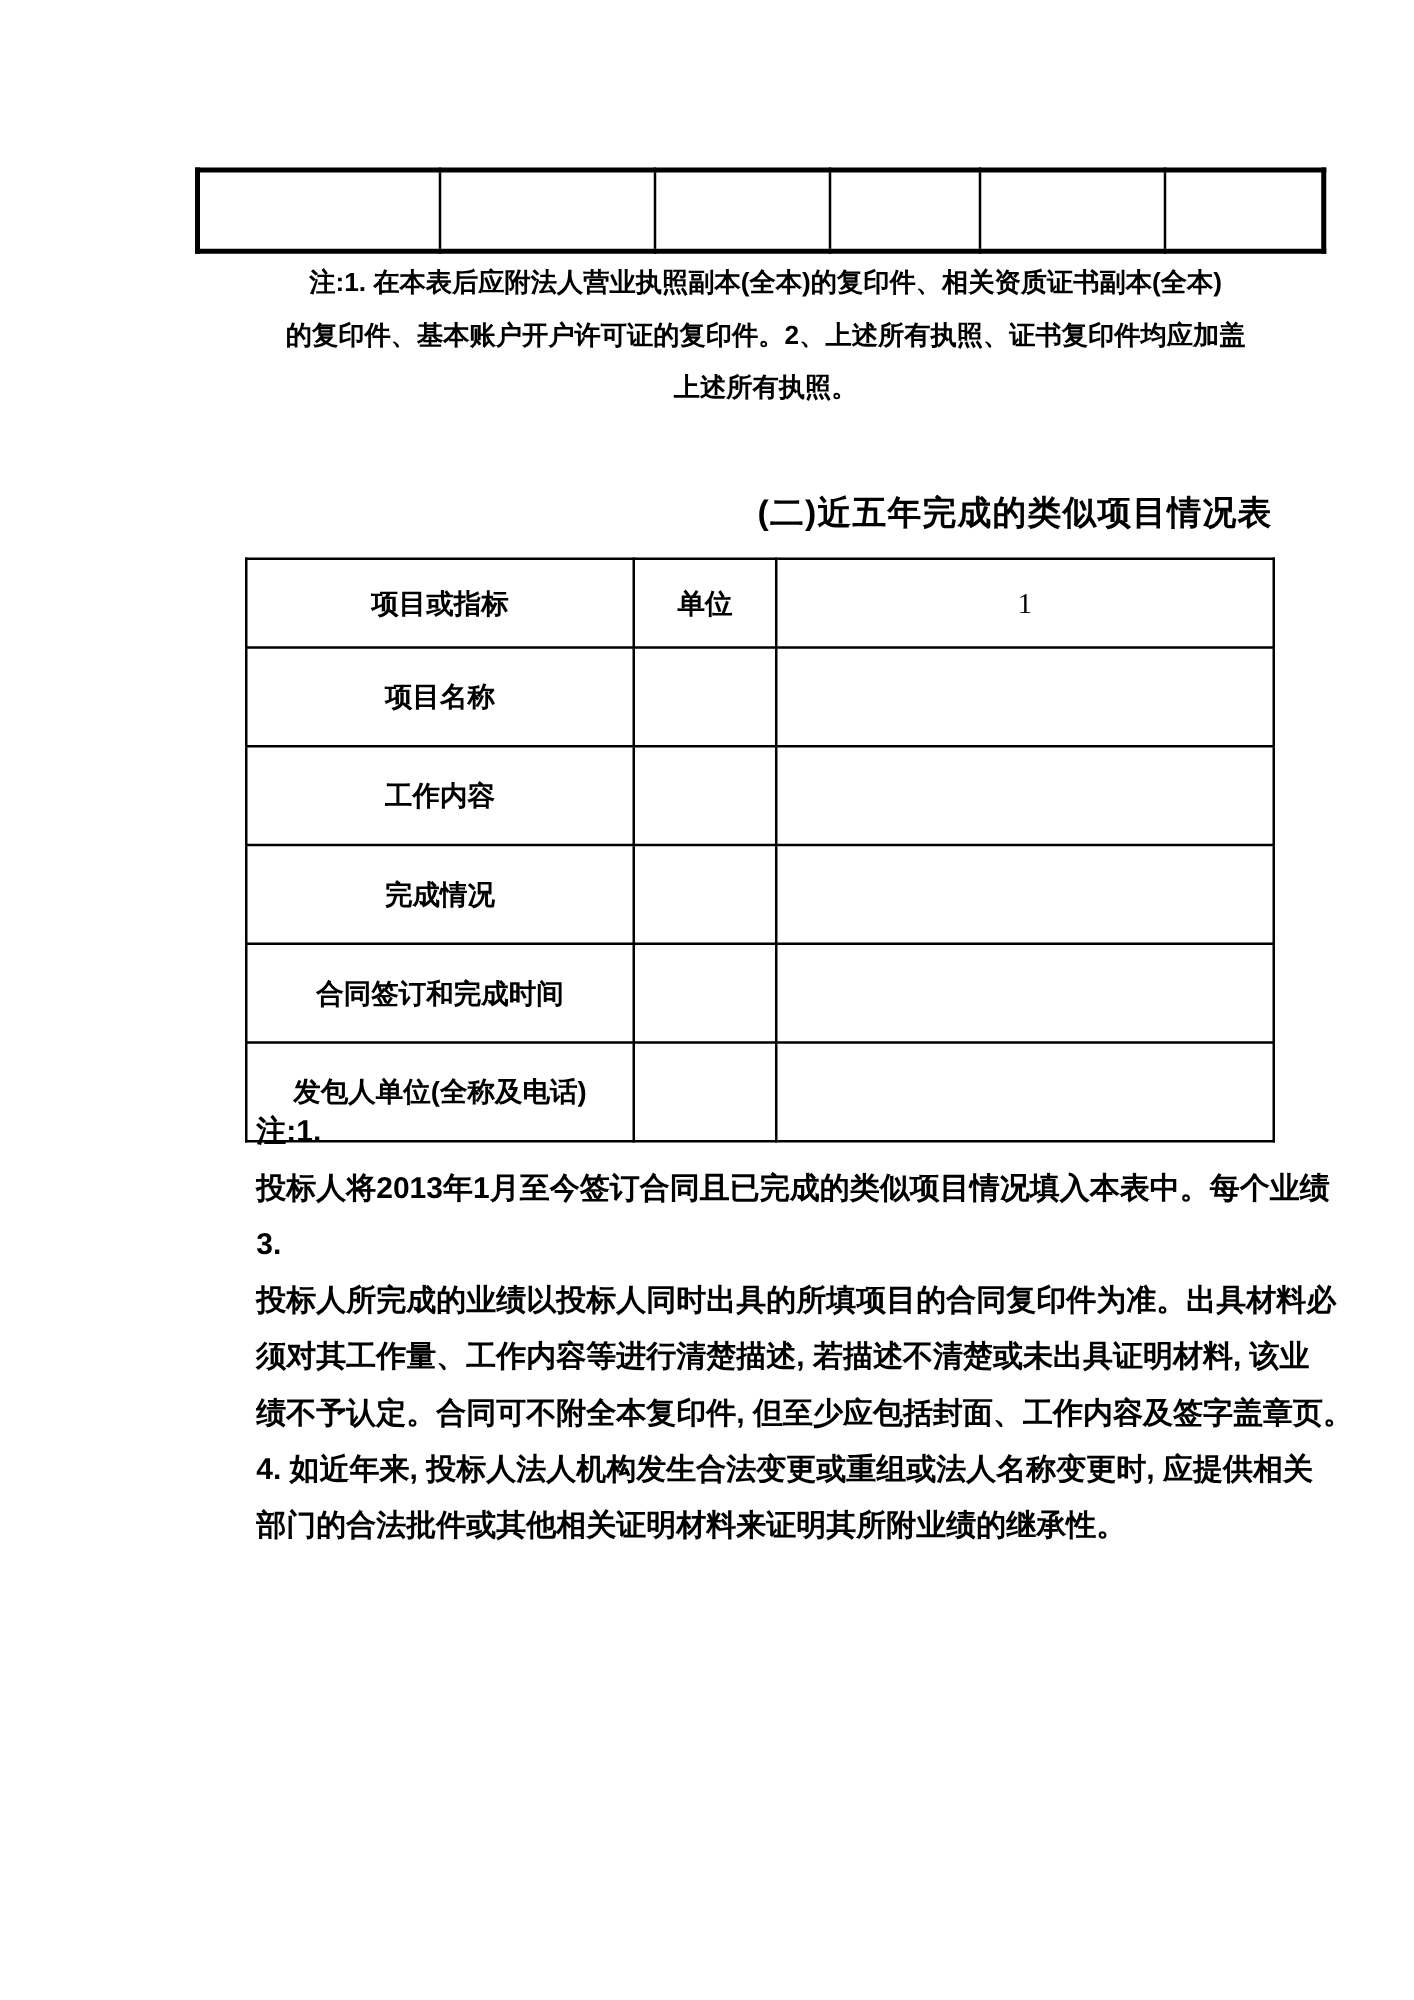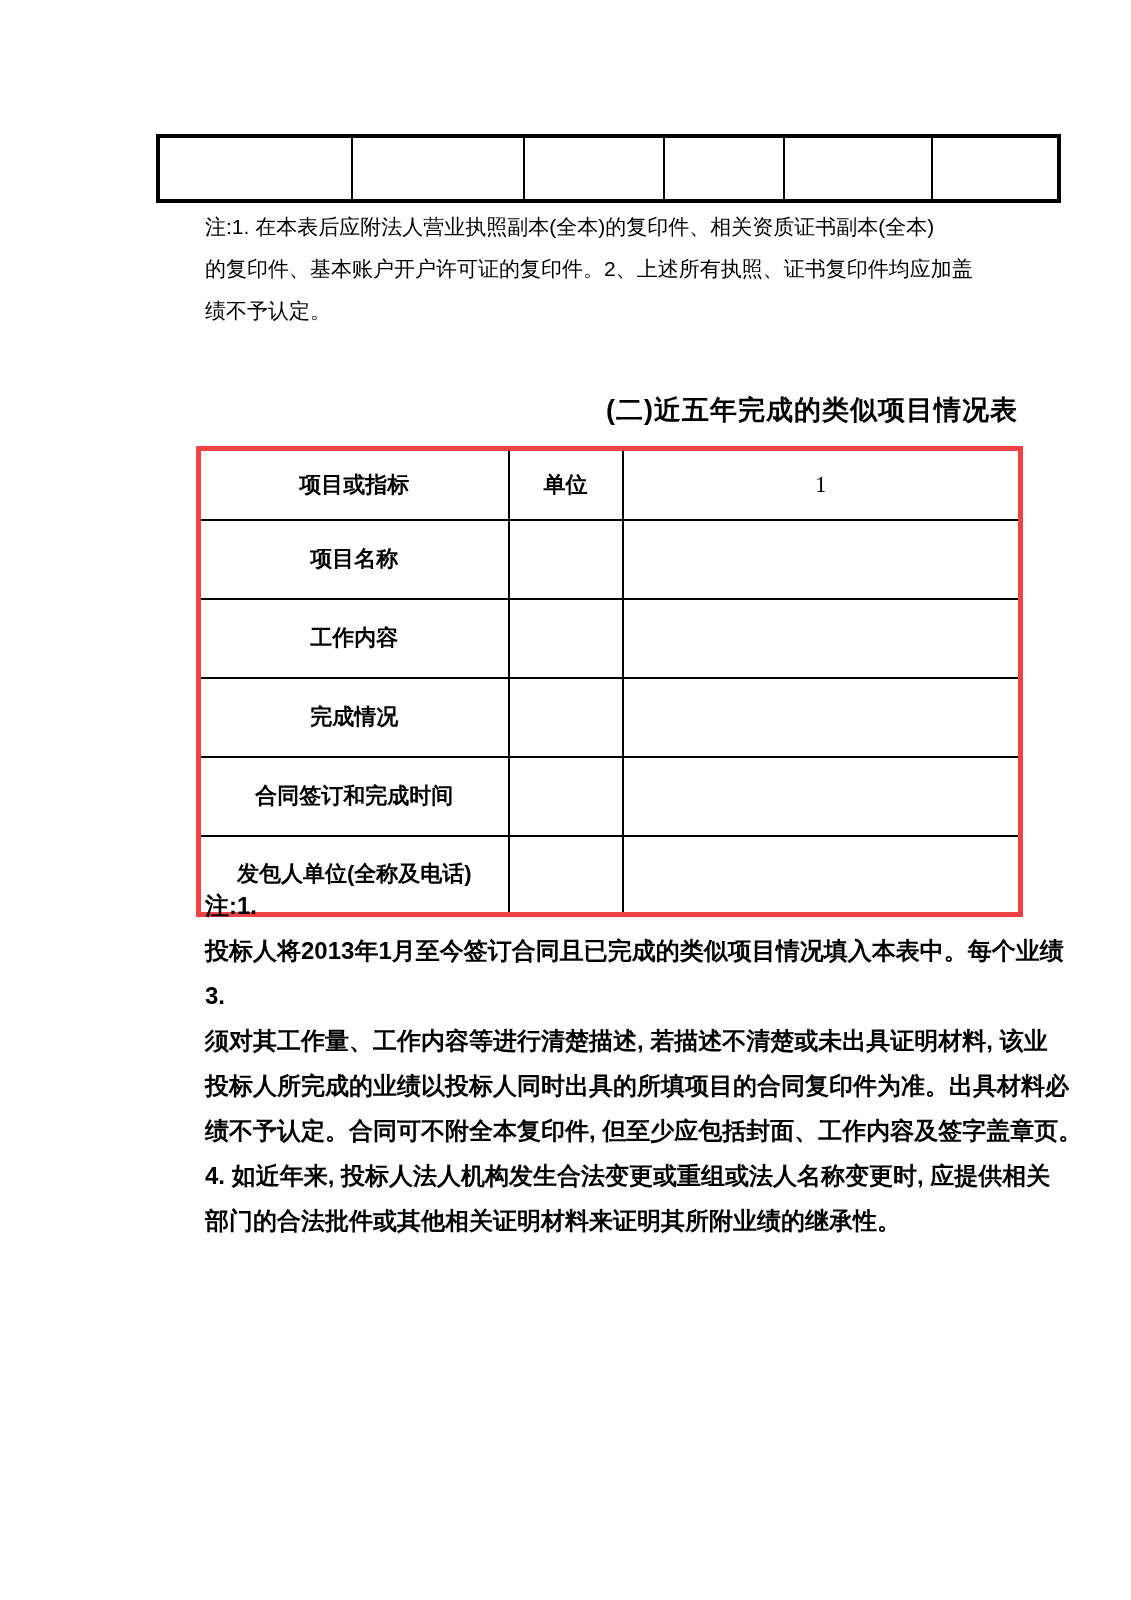--- a/index.html
+++ b/index.html
@@ -33,22 +33,23 @@
     padding: 0;
   }
 
   
   .top-note {
     position: absolute;
     left: 205px;
     top: 206px;
     width: 815px;
     font-size: 21px;
-    font-weight: 400;
+    font-weight: 700;
     line-height: 42px;
+    text-align: center;
   }
   .top-note .line { white-space: pre; }
 
   
   .section-title {
     position: absolute;
     left: 196px;
     top: 392px;
     width: 822px;
     text-align: right;
@@ -60,21 +61,21 @@
   }
 
   
   .project-table {
     position: absolute;
     left: 196px;
     top: 446px;
     width: 822px;
     border-collapse: collapse;
     table-layout: fixed;
-    border: 5px solid #ef4444;
+    border: 2px solid #ef4444;
   }
   .project-table td, .project-table th {
     border: 2px solid #000;
     padding: 0;
     text-align: center;
     vertical-align: middle;
     font-size: 22px;
     font-weight: 700;
     white-space: pre;
   }
@@ -120,21 +121,21 @@
       <td></td>
       <td></td>
       <td></td>
     </tr>
   </tbody>
     </table>
 
   <div class="top-note">
     <div class="line">注:1. 在本表后应附法人营业执照副本(全本)的复印件、相关资质证书副本(全本)</div>
     <div class="line">的复印件、基本账户开户许可证的复印件。2、上述所有执照、证书复印件均应加盖</div>
-    <div class="line">绩不予认定。</div>
+    <div class="line">上述所有执照。</div>
   </div>
 
   <div class="section-title">(二)近五年完成的类似项目情况表</div>
 
   <table class="project-table">
     <colgroup>
       <col style="width:310px">
         <col style="width:114px">
         <col style="width:398px">
     </colgroup>
@@ -169,20 +170,20 @@
       <td></td>
       <td></td>
     </tr>
   </tbody>
     </table>
 
   <div class="bottom-notes">
     <div class="line">注:1.</div>
     <div class="line">投标人将2013年1月至今签订合同且已完成的类似项目情况填入本表中。每个业绩</div>
     <div class="line">3.</div>
+    <div class="line">投标人所完成的业绩以投标人同时出具的所填项目的合同复印件为准。出具材料必</div>
     <div class="line">须对其工作量、工作内容等进行清楚描述, 若描述不清楚或未出具证明材料, 该业</div>
-    <div class="line">投标人所完成的业绩以投标人同时出具的所填项目的合同复印件为准。出具材料必</div>
     <div class="line">绩不予认定。合同可不附全本复印件, 但至少应包括封面、工作内容及签字盖章页。</div>
     <div class="line">4. 如近年来, 投标人法人机构发生合法变更或重组或法人名称变更时, 应提供相关</div>
     <div class="line">部门的合法批件或其他相关证明材料来证明其所附业绩的继承性。</div>
   </div>
 
 </div>
 
 </body></html>

